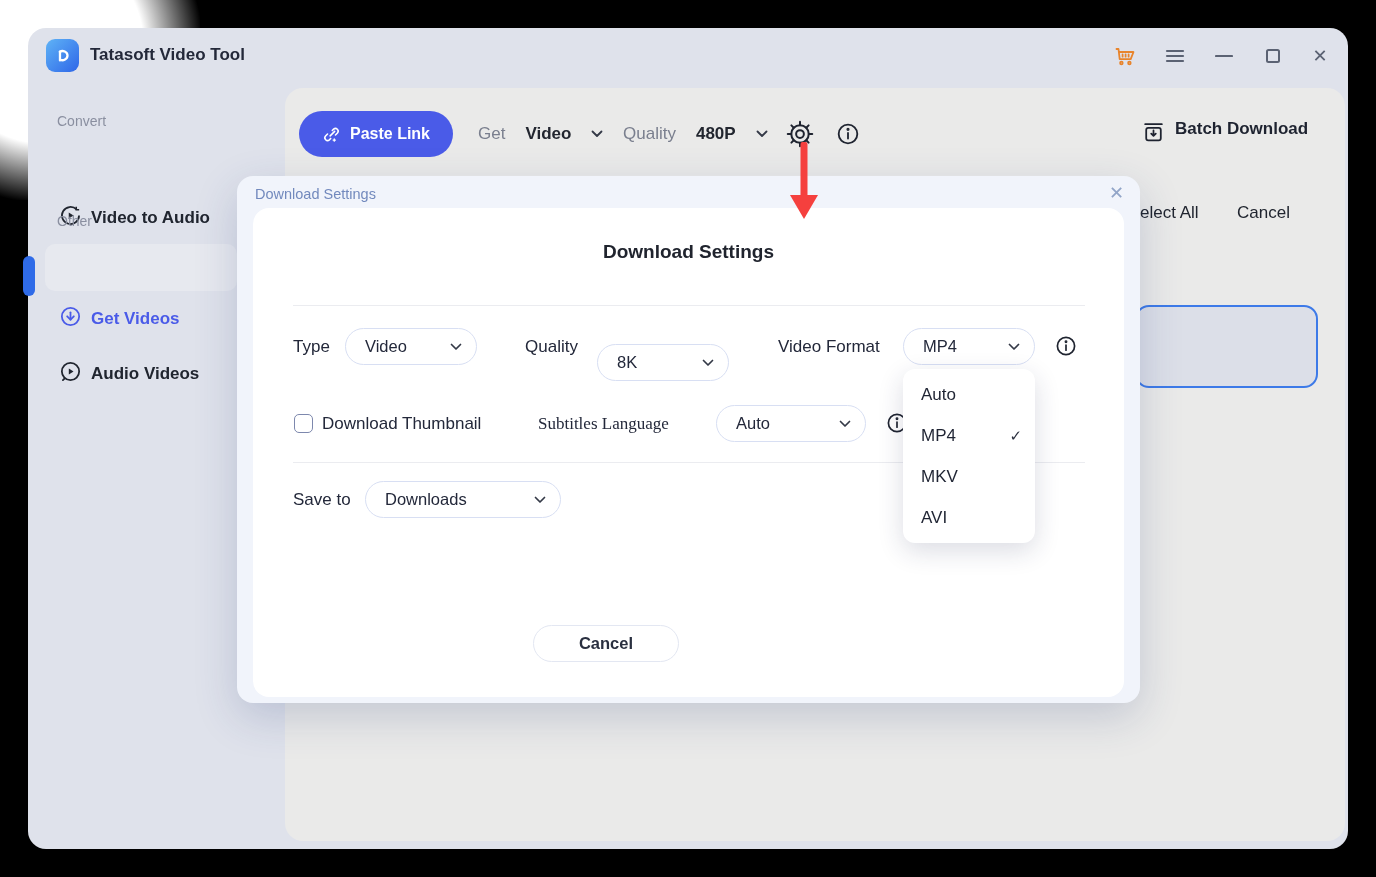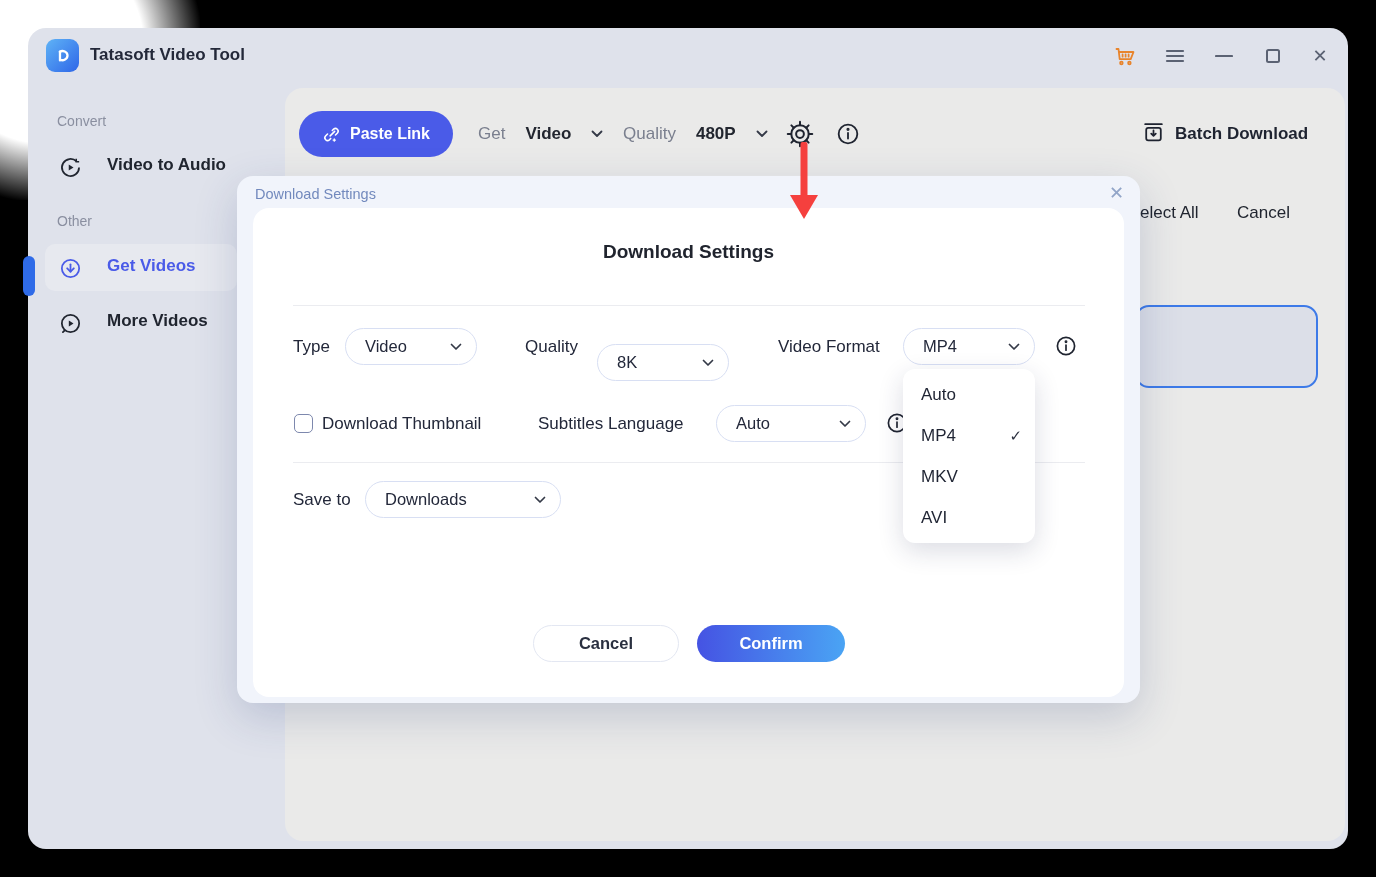--- a/index.html
+++ b/index.html
@@ -18,32 +18,32 @@
     background:#DFE2EB; border-radius:18px;
   }
   
   .logo{ position:absolute; left:18px; top:11px; width:33px; height:33px; border-radius:9px;
     background:linear-gradient(135deg,#5FB3F6,#2E66E8); display:flex; align-items:center; justify-content:center; }
   .app-title{ position:absolute; left:62px; top:17px; font-size:17px; font-weight:700; color:#232839; }
   .winctl{ position:absolute; top:14px; width:30px; height:28px; display:flex; align-items:center; justify-content:center; cursor:default; }
   .ctl-cart{ left:1082px; } .ctl-menu{ left:1132px; } .ctl-min{ left:1181px; } .ctl-max{ left:1230px; } .ctl-close{ left:1277px; font-size:18px; color:#5B6273; }
   
   .side-label{ position:absolute; left:29px; font-size:14px; color:#8A8FA0; }
-  .side-item{ position:absolute; left:30px; display:flex; align-items:flex-start; gap:24px; font-size:17px; font-weight:700; color:#20252F; cursor:pointer; }
+  .side-item{ position:absolute; left:30px; display:flex; align-items:flex-end; gap:8px; font-size:17px; font-weight:700; color:#20252F; cursor:pointer;margin-top:48px; }
   .active-bg{ position:absolute; left:17px; top:216px; width:192px; height:47px; border-radius:10px; background:#E7E9EF; }
   .active-pill{ position:absolute; left:-5px; top:228px; width:12px; height:40px; border-radius:6px; background:#2F6BE8; }
   .side-item.active{ color:#4A5BE8; }
   
   .panel{ position:absolute; left:257px; top:60px; width:1060px; height:753px; background:#EAEAE9; border-radius:18px; }
   .paste-btn{ position:absolute; left:14px; top:23px; width:154px; height:46px; border-radius:23px;
     background:#4A5BE8; color:#fff; font-size:16px; font-weight:600; display:flex; align-items:center; justify-content:center; gap:9px; border:none; cursor:pointer; }
   .tb-group{ position:absolute; top:36px; display:flex; align-items:center; gap:20px; font-size:17px; cursor:pointer; }
   .tb-gray{ color:#7A7F8E; } .tb-dark{ color:#22262F; font-weight:600; }
   .tb-icon{ position:absolute; cursor:pointer; }
-  .batch{ position:absolute; left:856px; top:31px; display:flex; align-items:flex-end; gap:9px; font-size:17px; font-weight:600; color:#1E2330; cursor:pointer; }
+  .batch{ position:absolute; left:856px; top:31px; display:flex; align-items:flex-start; gap:9px; font-size:17px; font-weight:600; color:#1E2330; cursor:pointer; }
   .bg-text{ position:absolute; top:115px; font-size:17px; font-weight:400; color:#20252F; }
   .bg-bluebox{ position:absolute; left:850px; top:217px; width:183px; height:83px; border-radius:14px; border:2px solid #3D7AE8; background:#DCDFE8; }
   
   .modal{ position:absolute; left:209px; top:148px; width:903px; height:527px; background:#F1F4FB; border-radius:16px;
     box-shadow:0 14px 44px rgba(40,60,120,.20); z-index:5;padding-left:31px; }
   .modal-title{ position:absolute; left:18px; top:10px; font-size:14.5px; color:#7289BD; }
   .modal-close{ position:absolute; right:16px; top:6px; font-size:18px; color:#92A5C8; cursor:pointer; }
   .card{ position:absolute; left:16px; top:32px; width:871px; height:489px; background:#fff; border-radius:16px; }
   .card-heading{ position:absolute; left:0; top:33px; width:100%; text-align:center; font-size:19px; font-weight:700; color:#20242E; }
   .hr{ position:absolute; left:40px; width:792px; height:1px; background:#EBECF0; }
@@ -131,21 +131,21 @@
     </svg>
     <span>Get Videos</span>
   </div>
 
   <div class="side-item" style="top:283px;">
     <svg width="25" height="25" viewBox="0 0 24 24" fill="none" stroke="#20252F" stroke-width="1.7">
       <circle cx="12" cy="12" r="8.3"></circle>
       <path d="M10.4 9.2l4.5 2.8-4.5 2.8z" fill="#20252F" stroke="none"></path>
       <path d="M6.5 18.5l-1.8 1.8" stroke-linecap="round"></path>
     </svg>
-    <span>More Videos</span>
+    <span>Audio Videos</span>
   </div>
 
   <div class="panel">
 
     <button class="paste-btn">
       <svg width="19" height="19" viewBox="0 0 24 24" fill="none" stroke="#fff" stroke-width="2" stroke-linecap="round">
         <path d="M10.3 13.7 16 8"></path>
         <path d="M13 7l1.7-1.7a3.4 3.4 0 0 1 4.8 4.8L17 12.6"></path>
         <path d="M11 17l-1.7 1.7a3.4 3.4 0 0 1-4.8-4.8L7 11.4"></path>
         <path d="M15.5 17.5v3 M14 19h3" stroke-width="1.6"></path>
@@ -244,21 +244,21 @@
         <svg width="24" height="24" viewBox="0 0 24 24" fill="none" stroke="#1F2430" stroke-width="1.7" stroke-linecap="round">
           <circle cx="12" cy="12" r="8.6"></circle>
             <line x1="12" y1="11" x2="12" y2="16.2"></line>
             <circle cx="12" cy="7.7" r="0.6" fill="#1F2430"></circle>
         </svg>
       </div>
 
       <div class="checkbox"></div>
       <div class="flabel" style="left:69px; top:206px;">Download Thumbnail</div>
 
-      <div class="flabel" style="left:285px; top:206px;">Subtitles Language</div>
+      <div class="flabel" style="left:285px; top:206px;font-family:Liberation Serif, serif;">Subtitles Language</div>
       <div class="pill" style="left:463px; top:197px; width:150px;">
         <span>Auto</span>
         <svg width="12" height="8" viewBox="0 0 12 8">
             <path d="M1.5 1.5 6 6l4.5-4.5" fill="none" stroke="#343947" stroke-width="1.7" stroke-linecap="round" stroke-linejoin="round"></path>
           </svg>
       </div>
 
       <div class="info-ic" style="left:632px; top:203px;">
         <svg width="24" height="24" viewBox="0 0 24 24" fill="none" stroke="#1F2430" stroke-width="1.7" stroke-linecap="round">
           <circle cx="12" cy="12" r="8.6"></circle>
@@ -271,21 +271,20 @@
 
       <div class="flabel" style="left:40px; top:282px;">Save to</div>
       <div class="pill" style="left:112px; top:273px; width:196px;">
         <span>Downloads</span>
         <svg width="12" height="8" viewBox="0 0 12 8">
             <path d="M1.5 1.5 6 6l4.5-4.5" fill="none" stroke="#343947" stroke-width="1.7" stroke-linecap="round" stroke-linejoin="round"></path>
           </svg>
       </div>
 
       <button class="btn btn-cancel">Cancel</button>
-      <button class="btn btn-confirm">Confirm</button>
     </div>
   </div>
 
   <div class="menu">
     <div class="menu-item">
       <span>Auto</span>
       <span class="menu-check"></span>
     </div>
     <div class="menu-item">
       <span>MP4</span>

